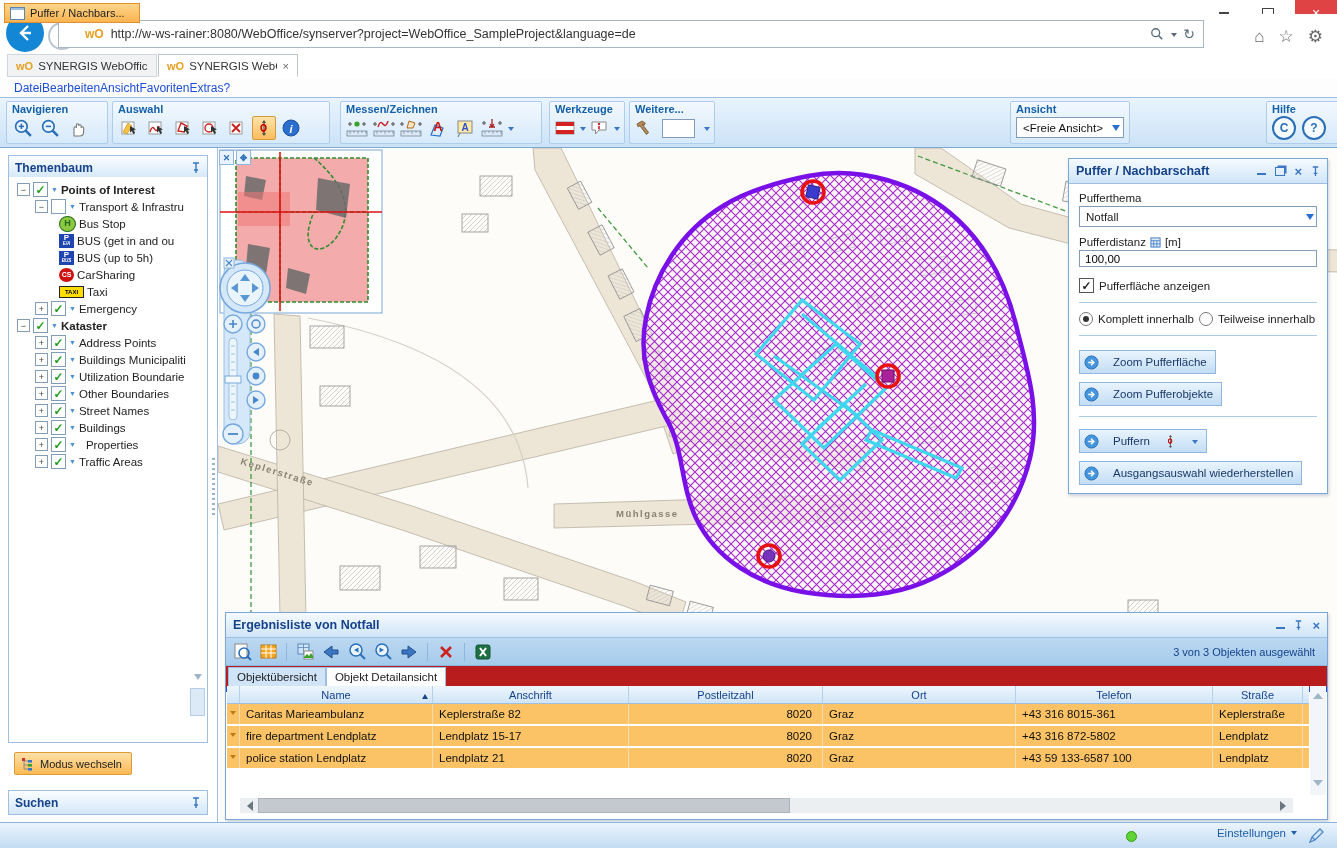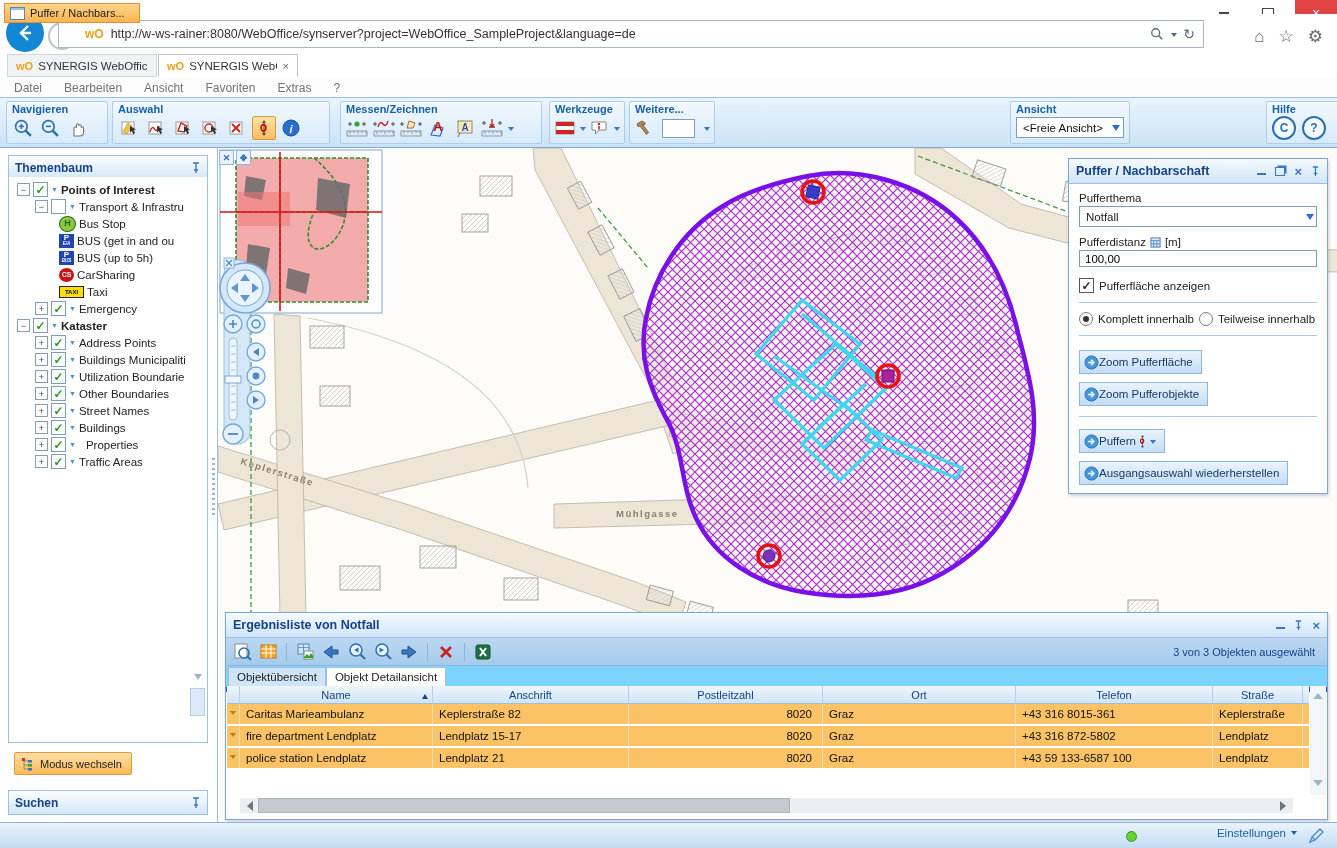--- a/index.html
+++ b/index.html
@@ -20,21 +20,21 @@
   #urltext{color:#333;font-size:12.5px;white-space:nowrap;overflow:hidden;flex:1;}
   .urlicons{display:flex;align-items:center;gap:6px;padding:0 8px;color:#5a6a78;}
   .ie-right{display:flex;align-items:center;gap:14px;position:absolute;right:14px;top:12px;color:#666;font-size:17px;}
   #tabrow{left:0;top:54px;width:1337px;height:24px;background:#fff;border-bottom:1px solid #e3e6ea;}
   .ietab{position:absolute;top:0;height:23px;display:flex;align-items:center;padding:0 8px;box-sizing:border-box;font-size:11.5px;color:#333;white-space:nowrap;}
   #tab1{left:7px;width:150px;background:#f0f2f4;border:1px solid #cfd6dd;}
   #tab2{left:158px;width:140px;background:#fff;border:1px solid #b9c4ce;border-bottom:1px solid #fff;}
   .tabfav{color:#e8a020;font-weight:bold;margin-right:5px;font-size:11px;}
   .tabclose{margin-left:6px;color:#666;font-size:11px;}
   #menubar{left:0;top:78px;width:1337px;height:19px;background:#fdfdfd;display:flex;align-items:center;padding-left:14px;box-sizing:border-box;}
-  .menu-item{margin-right:22px;color:#737373;font-size:12px;}
+  .menu-item{color:#1d4ed8;font-size:12px;}
   
   #apptoolbar{left:0;top:97px;width:1337px;height:51px;background:linear-gradient(#e9f4fd,#cbe2f7);border-top:1px solid #9dc0e2;border-bottom:1px solid #7ea9d4;box-sizing:border-box;}
   .tgroup{position:absolute;top:3px;height:43px;background:linear-gradient(#f2f8fe,#d7eafa);border:1px solid #aecdec;border-radius:2px;box-sizing:border-box;}
   .tgroup-title{color:#1460aa;font-weight:bold;font-size:11px;padding:1px 5px;}
   .tgroup-icons{display:flex;align-items:center;gap:3px;padding:0 4px;}
   .ticon{width:24px;height:24px;display:inline-flex;align-items:center;justify-content:center;border-radius:2px;}
   .ticon.active{background:linear-gradient(#ffe3a9,#fcбd5e);background:linear-gradient(#ffe3a9,#fcbd5e);border:1px solid #d89a3c;box-sizing:border-box;}
   .tcaret{width:0;height:0;border:3.5px solid transparent;border-top:4.5px solid #3a76c4;margin-left:1px;margin-top:4px;}
   .dropfield{background:#fff;border:1px solid #7f9db9;height:19px;display:flex;align-items:center;justify-content:space-between;padding:0 3px 0 6px;font-size:11.5px;color:#111;margin:1px 5px;}
   .dropbtn{width:0;height:0;border:4.5px solid transparent;border-top:6px solid #2a6fd0;margin-top:5px;}
@@ -72,28 +72,28 @@
   .min-ico{width:9px;height:2px;background:#3a76c4;margin-top:6px;}
   #bufbody{padding:8px 10px;}
   .fieldlabel{color:#222;font-size:11.5px;margin-bottom:2px;}
   .selectbox{border:1px solid #7f9db9;background:#fff;height:19px;display:flex;align-items:center;justify-content:space-between;padding:0 2px 0 6px;font-size:11.5px;}
   .textinput{border:1px solid #7f9db9;background:#fff;height:17px;width:100%;box-sizing:border-box;font-size:11.5px;font-family:"Liberation Sans",sans-serif;padding-left:5px;}
   .hr{border-top:1px solid #a8cbe8;margin:9px 0;}
   .chkrow,.radiorow{display:flex;align-items:center;gap:5px;font-size:11.5px;}
   .chk{width:13px;height:13px;border:1px solid #555;background:#fff;display:inline-flex;align-items:center;justify-content:center;font-size:12px;color:#222;font-weight:bold;line-height:10px;}
   .radio{width:12px;height:12px;border:1px solid #777;border-radius:50%;background:#fff;display:inline-flex;align-items:center;justify-content:center;flex:none;}
   .radio .dot{width:6px;height:6px;border-radius:50%;background:#333;}
-  .bluebtn{display:inline-flex;align-items:center;gap:0;background:linear-gradient(#e9f4fd,#c3ddf4);border:1px solid #8fb6de;height:22px;padding:0 8px 0 4px;font-size:11.5px;color:#1a3a6b;margin-bottom:8px;}
+  .bluebtn{display:inline-flex;align-items:center;gap:14px;background:linear-gradient(#e9f4fd,#c3ddf4);border:1px solid #8fb6de;height:22px;padding:0 8px 0 4px;font-size:11.5px;color:#1a3a6b;margin-bottom:8px;}
   
   #respanel{left:225px;top:464px;width:1101px;height:206px;background:#fff;border:1px solid #7aa7d8;box-shadow:1px 2px 3px rgba(60,90,130,.25);z-index:5;}
   #restoolbar{height:27px;background:linear-gradient(#bcd8f2,#a5cbeb);border-bottom:1px solid #8fb6de;display:flex;align-items:center;gap:6px;padding:0 6px;}
   .ricon{width:20px;height:20px;display:inline-flex;align-items:center;justify-content:center;}
   .rsep{width:1px;height:18px;background:#8fb6de;margin:0 2px;}
   #resstatus{margin-left:auto;color:#15428b;font-size:11px;padding-right:6px;}
-  #restabs{height:21px;background:#7dd3fc;border-bottom:5px solid #1d4ed8;display:flex;align-items:flex-end;padding-left:2px;}
+  #restabs{height:21px;background:#b91c1c;border-bottom:5px solid #1d4ed8;display:flex;align-items:flex-end;padding-left:2px;}
   .rtab{height:20px;display:flex;align-items:center;padding:0 8px;font-size:11.5px;border:1px solid #9ebfe0;box-sizing:border-box;}
   .rtab.inactive{background:#cfe4f7;color:#222;}
   .rtab.active{background:#fff;border-bottom:1px solid #fff;}
   #restable{position:absolute;left:1px;top:73px;right:18px;}
   .thead{display:flex;height:17px;background:linear-gradient(#eef6fd,#d0e5f7);border-bottom:1px solid #9ebfe0;}
   .th{display:flex;align-items:center;justify-content:center;font-size:11px;color:#15428b;border-right:1px solid #b5d0ea;box-sizing:border-box;position:relative;}
   .sorttri{width:0;height:0;border:3.5px solid transparent;border-bottom:5px solid #15428b;position:absolute;right:4px;top:5px;}
   .trow{display:flex;height:20px;border-bottom:2px solid #fff;background:#fbc365;}
   .td{display:flex;align-items:center;font-size:11.5px;color:#111;padding-left:6px;box-sizing:border-box;overflow:hidden;white-space:nowrap;border-right:1px solid #f4dcae;}
   .td.num{justify-content:flex-end;padding-right:10px;}

